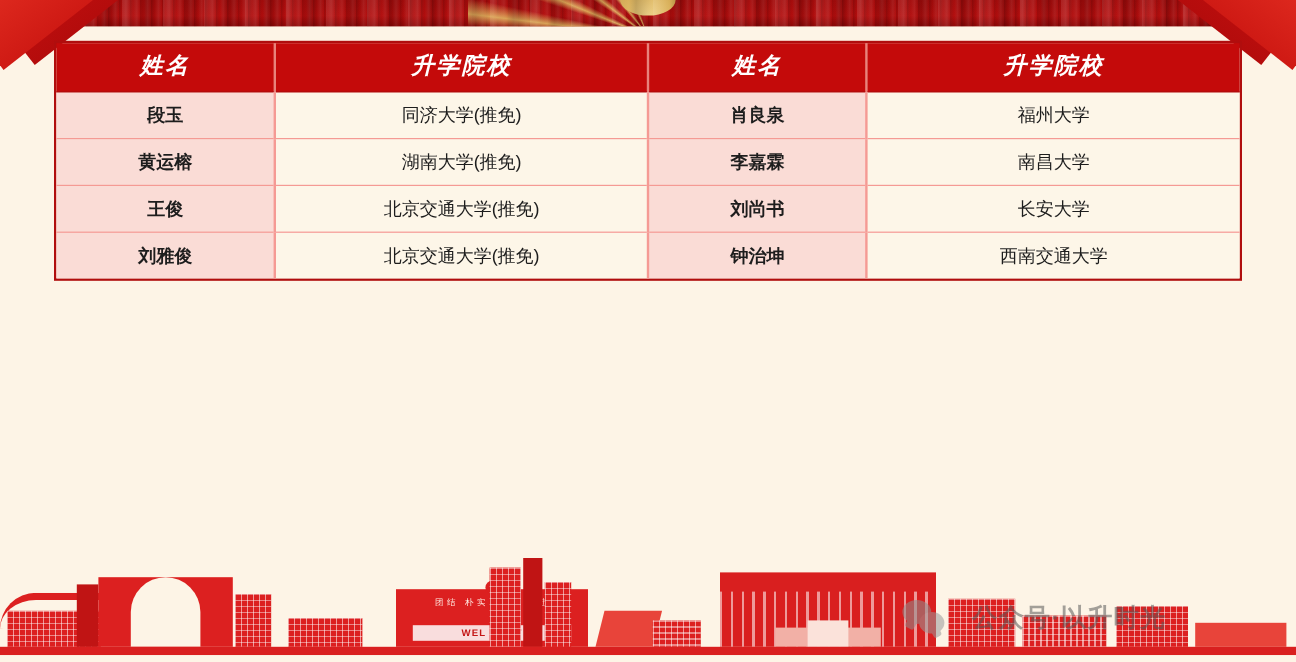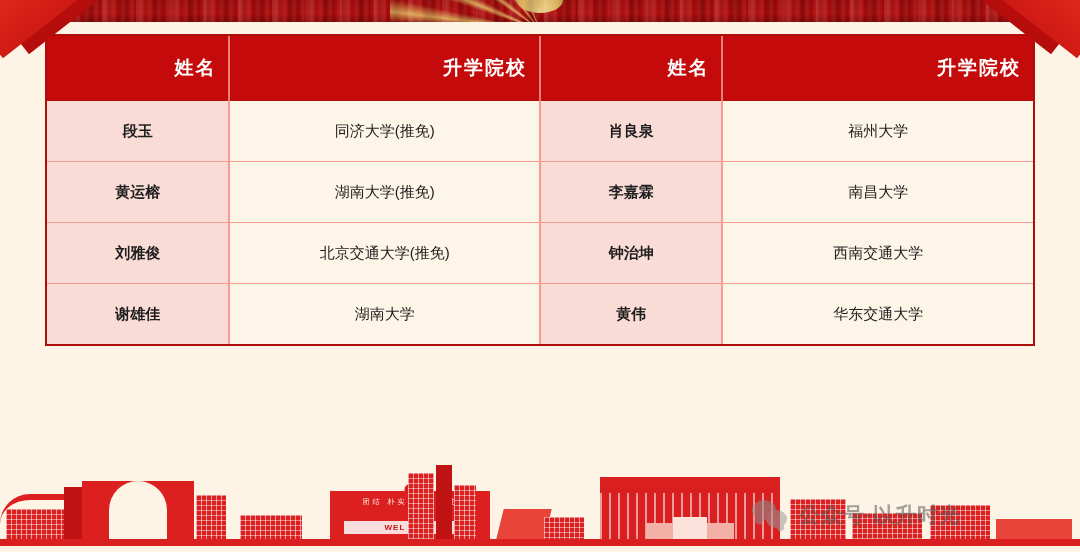--- a/index.html
+++ b/index.html
@@ -82,30 +82,31 @@
   }
   table.roster{
     width:100%;border-collapse:collapse;table-layout:fixed;
   }
   table.roster col.c-name{width:18.5%;}
   table.roster col.c-school{width:31.5%;}
 
   table.roster th{
     background:#c40a0a;color:#ffffff;
     font-size:19px;font-weight:bold;
-    height:40px;line-height:40px;padding:12px;
-    text-align:right;letter-spacing:2px;
+    height:40px;line-height:40px;padding:0;
+    text-align:center;letter-spacing:2px;
     border-right:2px solid #e8837c;
     border-bottom:1px solid #b00d0d;
+    font-style:italic;
   }
   table.roster th.mid{border-right:2px solid #e8837c;}
   table.roster th:last-child{border-right:none;}
 
   table.roster td{
-    height:34px;padding:13px;text-align:center;
+    height:34px;padding:2px;text-align:center;
     font-size:15px;color:#1d1d1d;
     border-right:2px solid #f59a94;
     border-bottom:1.5px solid #f59a94;
   }
   table.roster td:last-child{border-right:none;}
   table.roster tr:last-child td{border-bottom:none;}
 
   td.name{background:#fadcd6;font-weight:bold;font-size:16px;}
   td.school{background:#fdf6e8;font-weight:normal;}
   td.mid{border-right:2px solid #f59a94;}
@@ -176,21 +177,21 @@
     transform:translateX(-50%);background:#fbe2da;
   }
   .bridge{
     position:absolute;left:0;bottom:28px;width:120px;height:24px;
     border-top:6px solid #dc2020;border-radius:60px 0 0 0;
   }
 
   
   .watermark{
     position:absolute;left:752px;bottom:22px;
-    display:flex;align-items:center;gap:9px;
+    display:flex;align-items:center;gap:20px;
     opacity:.55;
   }
   .wm-label{
     font-size:21px;font-weight:bold;color:#5a5a5a;
     letter-spacing:1px;white-space:nowrap;
   }
   .wechat-icon{position:relative;width:38px;height:30px;}
   .wechat-icon .b1,.wechat-icon .b2{
     position:absolute;background:#8e8e8e;border-radius:50%;
   }
@@ -250,30 +251,30 @@
             <td class="name">肖良泉</td>
             <td class="school">福州大学</td>
           </tr>
           <tr>
             <td class="name">黄运榕</td>
             <td class="school mid">湖南大学(推免)</td>
             <td class="name">李嘉霖</td>
             <td class="school">南昌大学</td>
           </tr>
           <tr>
+            <td class="name">王俊</td>
+            <td class="school mid">北京交通大学(推免)</td>
+            <td class="name">刘尚书</td>
+            <td class="school">长安大学</td>
+          </tr>
+          <tr>
             <td class="name">刘雅俊</td>
             <td class="school mid">北京交通大学(推免)</td>
             <td class="name">钟治坤</td>
             <td class="school">西南交通大学</td>
-          </tr>
-          <tr>
-            <td class="name">谢雄佳</td>
-            <td class="school mid">湖南大学</td>
-            <td class="name">黄伟</td>
-            <td class="school">华东交通大学</td>
           </tr>
         </tbody>
     </table>
   </div>
 
   <div class="city">
     <div class="bridge"></div>
 
     <div class="bld grid-win" style="left:6px;bottom:13px;width:78px;height:30px;"></div>
     <div class="bld dk" style="left:64px;width:18px;height:52px;"></div>

